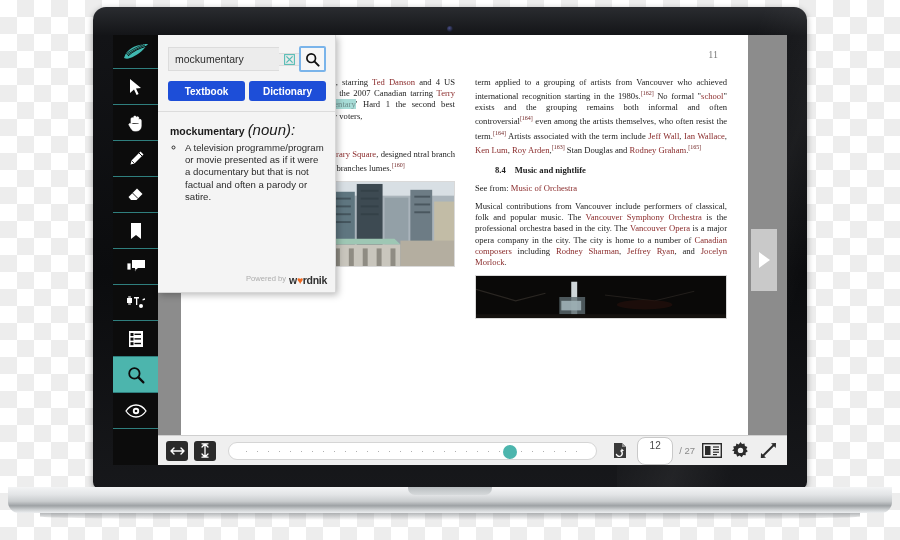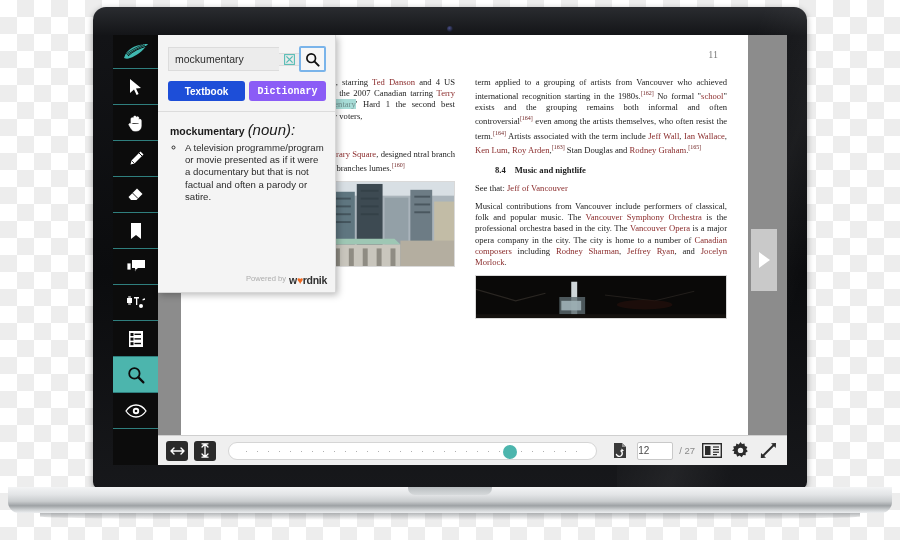--- a/index.html
+++ b/index.html
@@ -144,22 +144,22 @@
   #sliderTicks {
     position:absolute; left: 12px; right: 12px; top: 50%; height: 1px;
     background-image: radial-gradient(circle, #b0b0b0 0.8px, transparent 1px);
     background-size: 11px 4px; background-position: 0 -1px; background-repeat: repeat-x;
   }
   #sliderThumb {
     position:absolute; top: 2px; width: 14px; height: 14px; border-radius: 50%;
     background: #4cb5ad; cursor: grab;
   }
   #pageInput {
-    width: 36px; height: 18px; background: #fff; border: 1px solid #c9c9c9; border-radius: 2px;
-    font-family: "Liberation Sans", sans-serif; font-size: 10px; color:#4a4a4a; line-height:16px;
+    width: 36px; height: 28px; background: #fff; border: 1px solid #c9c9c9; border-radius: 8px;
+    font-family: "Liberation Sans", sans-serif; font-size: 10px; color:#4a4a4a; text-align:center; line-height:16px;
   }
   #pageTotal { font-size: 9.5px; color: #8a8a8a; }
   .icon-btn { width: 22px; height: 22px; display:flex; align-items:center; justify-content:center; cursor:pointer; color:#2b2b2b; }
 
   
   #panel {
     position: absolute; left: 45px; top: 0; width: 178px; height: 258px;
     background: #f4f4f4; box-shadow: 2px 2px 7px rgba(0,0,0,.28);
     border-right: 1px solid #d7d7d7; border-bottom: 1px solid #d7d7d7;
   }
@@ -175,21 +175,21 @@
   #searchBtn {
     width: 27px; height: 26px; background: #f7f7f7; border: 2px solid #7ab4ea; border-radius: 2px;
     display:flex; align-items:center; justify-content:center; cursor:pointer;
   }
   #tabs { position:absolute; left: 10px; top: 46px; width: 158px; display:flex; gap: 4px; }
   .tabbtn {
     flex: 1; height: 20px; border-radius: 3px; display:flex; align-items:center; justify-content:center;
     font-size: 10px; font-weight: bold; cursor: pointer;
   }
   .tabbtn.dark { background: #1d4ed8; color: #fff; }
-  .tabbtn.teal { background: #8b5cf6; color: #fff; font-family: Liberation Mono, monospace; }
+  .tabbtn.teal { background: #1d4ed8; color: #fff; }
   #panelDivider { position:absolute; left:0; top: 76px; width: 100%; height: 1px; background:#dcdcdc; }
   #defn { position:absolute; left: 12px; top: 86px; width: 156px; }
   #defWord { font-size: 10.5px; color: #1a1a1a; }
   #defWord b { font-weight: bold; }
   #defWord i { font-style: italic; font-size: 15px; }
   #defList { margin: 4px 0 0 8px; }
   #defList li { font-size: 9.6px; line-height: 12.2px; color: #2b2b2b; list-style: circle; margin-left: 7px; }
   #defAttr { margin: 5px 0 0 14px; font-size: 7.2px; line-height: 9px; font-style: italic; color: #9a9a9a; }
   #poweredBy {
     position:absolute; right: 8px; bottom: 6px; display:flex; align-items:flex-start; gap: 3px;
@@ -371,22 +371,22 @@
             </div>
 
             <div class="col">
               <p>term applied to a grouping of artists from Vancouver who achieved international recognition starting in the 1980s.<span class="sup">[162]</span> No formal "<span class="lnk">school</span>" exists and the grouping remains both informal and often controversial<span class="sup">[164]</span> even among the artists themselves, who often resist the term.<span class="sup">[164]</span> Artists associated with the term include <span class="lnk">Jeff Wall</span>, <span class="lnk">Ian Wallace</span>, <span class="lnk">Ken Lum</span>, <span class="lnk">Roy Arden</span>,<span class="sup">[163]</span> Stan Douglas and <span class="lnk">Rodney Graham</span>.<span class="sup">[165]</span></p>
 
               <div class="sec">
                 <span class="secnum">8.4</span><span>Music and nightlife</span>
               </div>
 
               <div class="seealso">
-                <span>See that:</span>
-                <span class="lnk">Jeff of Vancouver</span>
+                <span>See from:</span>
+                <span class="lnk">Music of Orchestra</span>
               </div>
 
               <p>Musical contributions from Vancouver include performers of classical, folk and popular music. The <span class="lnk">Vancouver Symphony Orchestra</span> is the professional orchestra based in the city. The <span class="lnk">Vancouver Opera</span> is a major opera company in the city. The city is home to a number of <span class="lnk">Canadian composers</span> including <span class="lnk">Rodney Sharman</span>, <span class="lnk">Jeffrey Ryan</span>, and <span class="lnk">Jocelyn Morlock</span>.</p>
 
               <div class="photo night">
                 <svg width="100%" height="100%" viewBox="0 0 252 44" preserveAspectRatio="none">
                   <rect width="252" height="44" fill="#0a0908"></rect>
                   <rect x="96" y="6" width="6" height="34" fill="#cfd6d8"></rect>
                   <rect x="84" y="22" width="26" height="18" fill="#5d6b70" opacity=".8"></rect>
                   <rect x="86" y="26" width="20" height="10" fill="#9fb0b6" opacity=".9"></rect>

